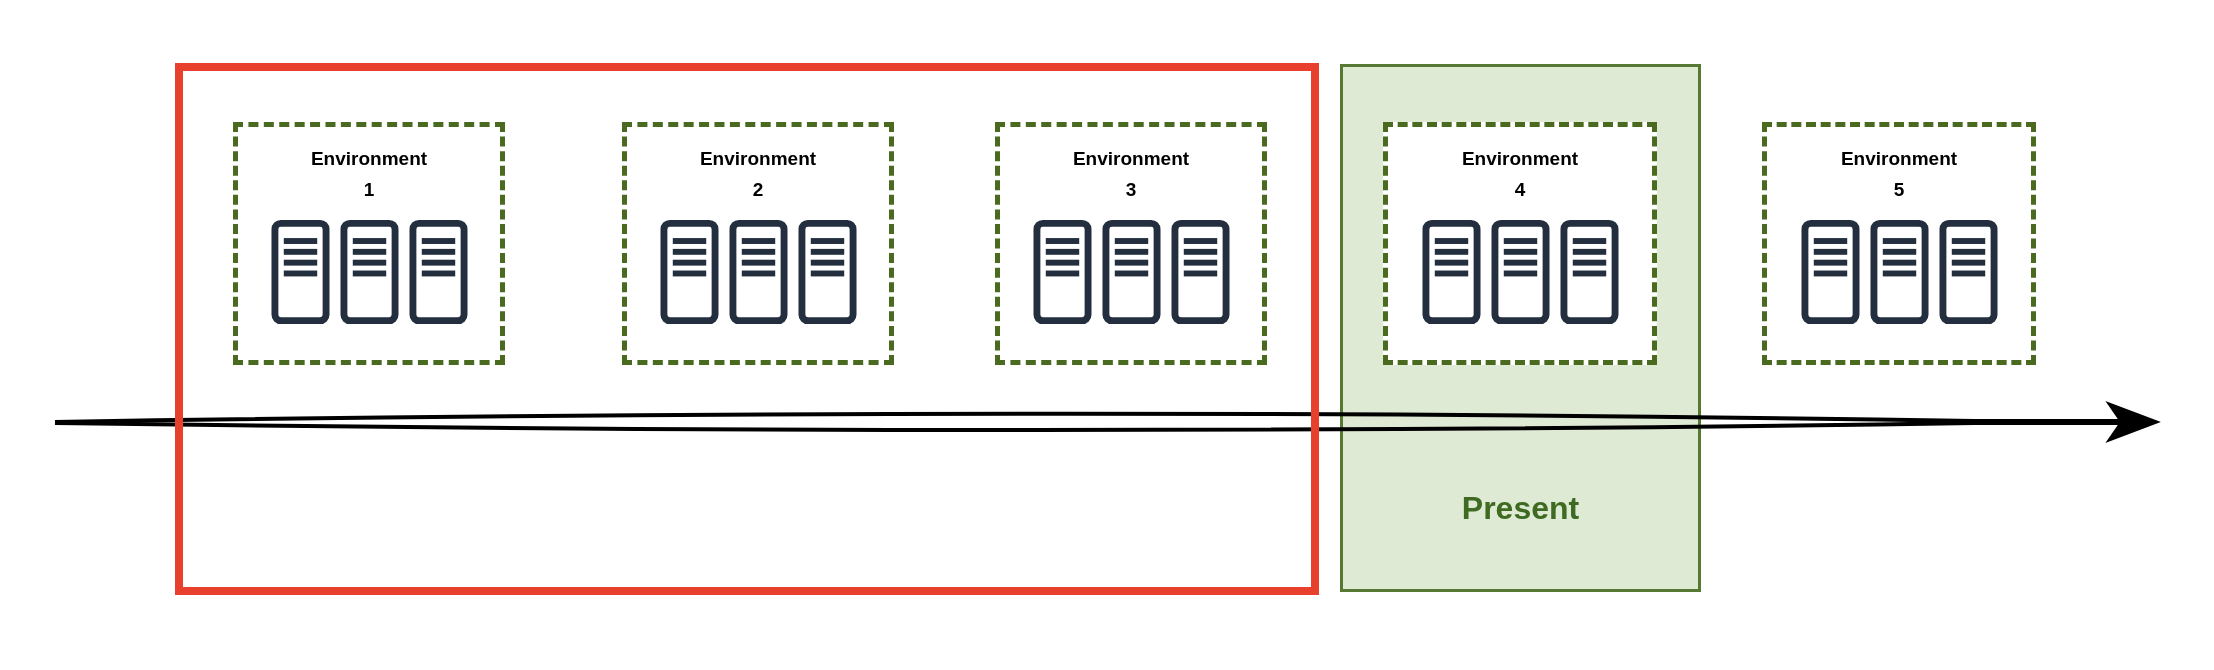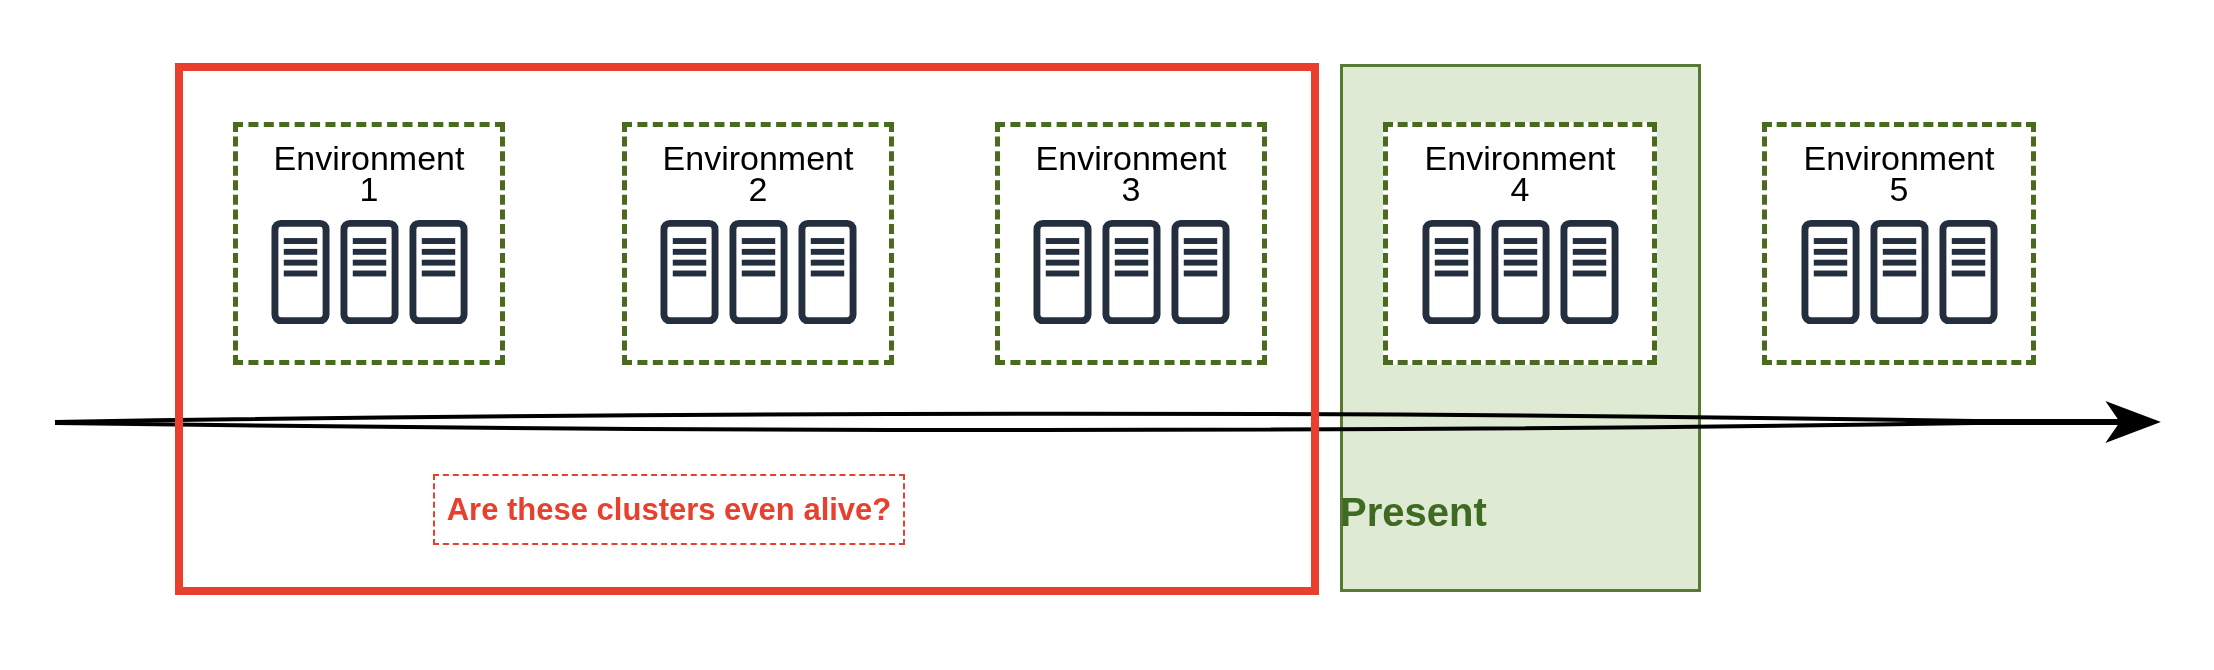--- a/index.html
+++ b/index.html
@@ -51,21 +51,21 @@
     z-index:2;
     text-align:center;
     padding-top:16px;
   }
   .env-box.e1{left:233px;}
   .env-box.e2{left:622px;}
   .env-box.e3{left:995px;}
   .env-box.e4{left:1383px;width:274px;}
   .env-box.e5{left:1762px;width:274px;}
   .env-title{
-    font-size:34px;font-weight:normal;color:#000;
+    font-size:19px;font-weight:bold;color:#000;
     line-height:31px;
   }
   .env-title span{display:block;}
   .server-row{
     margin-top:14px;
     display:flex;justify-content:center;gap:10px;
   }
   .server-row svg{display:block;}
   
   .question-box{
@@ -75,23 +75,23 @@
     z-index:5;
     display:flex;align-items:center;justify-content:center;
   }
   .question-text{
     color:var(--alert-red);
     font-size:31px;font-weight:bold;white-space:nowrap;
   }
   
   .present-label{
     position:absolute;left:1340px;top:490px;width:361px;
-    text-align:left;z-index:5;
+    text-align:center;z-index:5;
     color:var(--present-text);
-    font-size:40px;font-weight:bold;
+    font-size:32px;font-weight:bold;
   }
   .time-label{
     position:absolute;left:2004px;top:474px;width:190px;
     z-index:5;color:var(--ink);
     font-size:34px;font-weight:bold;
   }
   .defs-holder{position:absolute;width:0;height:0;overflow:hidden;}
 </style>
 </head>
 <body>
@@ -203,20 +203,17 @@
         </svg>
       <svg width="59" height="106">
           <use href="#server-icon"></use>
         </svg>
       <svg width="59" height="106">
           <use href="#server-icon"></use>
         </svg>
     </div>
   </div>
 
-  <div class="question-box">
-    <span class="question-text">Are these clusters even alive?</span>
-  </div>
 
   <div class="present-label">Present</div>
 
 
 </div>
 
 </body></html>

